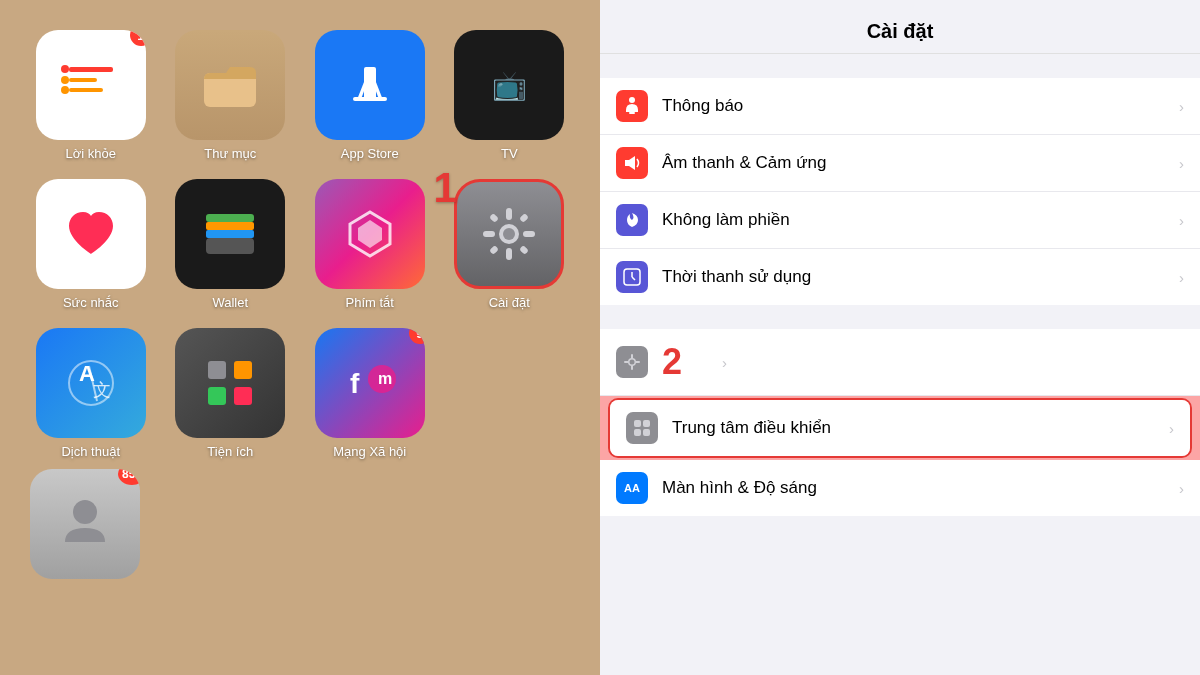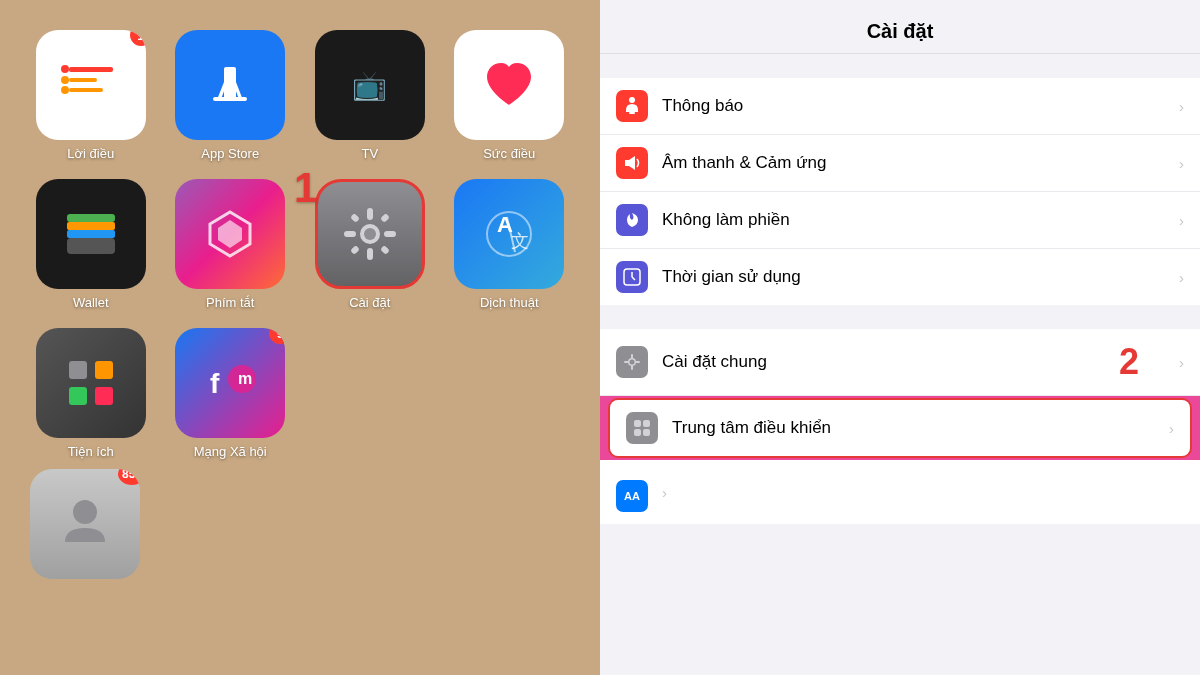--- a/index.html
+++ b/index.html
@@ -120,21 +120,21 @@
       color: #000;
       border-bottom: 1px solid #e0e0e0;
     }
 
     .settings-list {
       flex: 1;
       overflow-y: auto;
     }
 
     .settings-section {
-      background: #ec4899;
+      background: #fca5a5;
       margin: 12px 0 0 0;
     }
 
     .settings-row {
       display: flex;
       align-items: center;
       padding: 12px 16px;
       border-bottom: 1px solid #e8e8ed;
       background: white;
       cursor: pointer;
@@ -156,21 +156,21 @@
       flex-shrink: 0;
       font-size: 17px;
     }
 
     .icon-notification { background: #ff3b30; }
     .icon-sound { background: #ff3b30; }
     .icon-dnd { background: #5856d6; }
     .icon-screentime { background: #5856d6; }
     .icon-general { background: #8e8e93; }
     .icon-control { background: #8e8e93; }
-    .icon-display { background: #007aff; margin-top: 8px; }
+    .icon-display { background: #007aff; }
 
     .settings-row-text {
       flex: 1;
       font-size: 17px;
       color: #000;
     }
 
     .settings-chevron {
       color: #c7c7cc;
       font-size: 15px;
@@ -192,24 +192,33 @@
         <span class="badge">1</span>
         <svg width="64" height="64" viewBox="0 0 64 64">
           <rect x="10" y="14" width="44" height="5" rx="2" fill="#ff3b30"></rect>
           <rect x="10" y="25" width="28" height="4" rx="2" fill="#ff9500"></rect>
           <rect x="10" y="35" width="34" height="4" rx="2" fill="#ff9500"></rect>
           <circle cx="6" cy="16" r="4" fill="#ff3b30"></circle>
           <circle cx="6" cy="27" r="4" fill="#ff9500"></circle>
           <circle cx="6" cy="37" r="4" fill="#ff9500"></circle>
         </svg>
       </div>
-      <span class="app-label">Lời điều</span>
-    </div>
-
-
+      <span class="app-label">Lời khỏe</span>
+    </div>
+
+
+    <div class="app-item">
+      <div class="app-icon" style="background:linear-gradient(180deg,#c9a87a,#b8956a);">
+        <svg width="64" height="64" viewBox="0 0 64 64">
+          <rect x="6" y="20" width="52" height="34" rx="6" fill="#e8c18a"></rect>
+          <path d="M6 26 Q6 20 12 20 L28 20 L32 14 L52 14 Q58 14 58 20 L58 26 Z" fill="#d4a760"></path>
+        </svg>
+      </div>
+      <span class="app-label">Thư mục</span>
+    </div>
 
     <div class="app-item">
       <div class="app-icon icon-appstore">
         <svg width="64" height="64" viewBox="0 0 64 64">
           <text x="32" y="46" font-size="38" text-anchor="middle" fill="white" font-family="Arial">A</text>
           <rect x="15" y="44" width="34" height="4" rx="2" fill="white"></rect>
           <rect x="26" y="14" width="12" height="32" rx="2" fill="white"></rect>
         </svg>
       </div>
       <span class="app-label">App Store</span>
@@ -221,21 +230,21 @@
       </div>
       <span class="app-label">TV</span>
     </div>
 
     <div class="app-item">
       <div class="app-icon icon-health" style="background:white;">
         <svg width="64" height="64" viewBox="0 0 64 64">
           <path d="M32 52 C32 52 10 38 10 24 C10 16 16 10 24 10 C28 10 31 12 32 14 C33 12 36 10 40 10 C48 10 54 16 54 24 C54 38 32 52 32 52Z" fill="#ff2d55"></path>
         </svg>
       </div>
-      <span class="app-label">Sức điều</span>
+      <span class="app-label">Sức nhắc</span>
     </div>
 
     <div class="app-item">
       <div class="app-icon icon-wallet" style="background:#1a1a1a;">
         <svg width="64" height="64" viewBox="0 0 64 64">
           <rect x="8" y="12" width="48" height="8" rx="3" fill="#4caf50"></rect>
           <rect x="8" y="20" width="48" height="8" rx="2" fill="#ff9800"></rect>
           <rect x="8" y="28" width="48" height="8" rx="2" fill="#2196f3"></rect>
           <rect x="8" y="36" width="48" height="16" rx="4" fill="#555"></rect>
         </svg>
@@ -371,39 +380,38 @@
       </div>
 
       <div class="settings-row">
         <div class="settings-row-icon icon-screentime">
           <svg width="20" height="20" viewBox="0 0 20 20">
               <rect x="2" y="2" width="16" height="16" rx="3" fill="none" stroke="white" stroke-width="1.5"></rect>
               <line x1="10" y1="5" x2="10" y2="10" stroke="white" stroke-width="1.5"></line>
               <line x1="10" y1="10" x2="13" y2="13" stroke="white" stroke-width="1.5"></line>
             </svg>
         </div>
-        <span class="settings-row-text">Thời gian sử dụng</span>
+        <span class="settings-row-text">Thời thanh sử dụng</span>
         <span class="settings-chevron">›</span>
       </div>
     </div>
 
     <div class="section-spacer"></div>
     <div class="settings-section">
       <div class="settings-row">
         <div class="settings-row-icon icon-general">
           <svg width="20" height="20" viewBox="0 0 20 20">
               <circle cx="10" cy="10" r="4" fill="#d1d1d6"></circle>
               <circle cx="10" cy="10" r="2.5" fill="#8e8e93"></circle>
               <rect x="9" y="2" width="2" height="5" rx="1" fill="#d1d1d6"></rect>
               <rect x="9" y="13" width="2" height="5" rx="1" fill="#d1d1d6"></rect>
               <rect x="2" y="9" width="5" height="2" rx="1" fill="#d1d1d6"></rect>
               <rect x="13" y="9" width="5" height="2" rx="1" fill="#d1d1d6"></rect>
             </svg>
         </div>
-        <span class="settings-row-text">Cài đặt chung</span>
         <span style="color:#e53935;font-size:36px;font-weight:900;margin-right:40px;">2</span>
         <span class="settings-chevron">›</span>
       </div>
 
       <div style="margin: 2px 8px; border: 2.5px solid #e53935; border-radius: 10px;">
         <div class="settings-row" style="border-bottom:none; border-radius: 8px;">
           <div class="settings-row-icon icon-control">
             <svg width="20" height="20" viewBox="0 0 20 20">
                 <rect x="2" y="2" width="7" height="7" rx="2" fill="#d1d1d6"></rect>
                 <rect x="11" y="2" width="7" height="7" rx="2" fill="#d1d1d6"></rect>
@@ -415,18 +423,19 @@
           <span class="settings-chevron">›</span>
         </div>
       </div>
 
       <div class="settings-row">
         <div class="settings-row-icon icon-display">
           <svg width="20" height="20" viewBox="0 0 20 20">
               <text x="2" y="14" font-size="11" fill="white" font-weight="bold">AA</text>
             </svg>
         </div>
+        <span class="settings-row-text">Màn hình &amp; Độ sáng</span>
         <span class="settings-chevron">›</span>
       </div>
     </div>
 
   </div>
 </div>
 
 </body></html>

